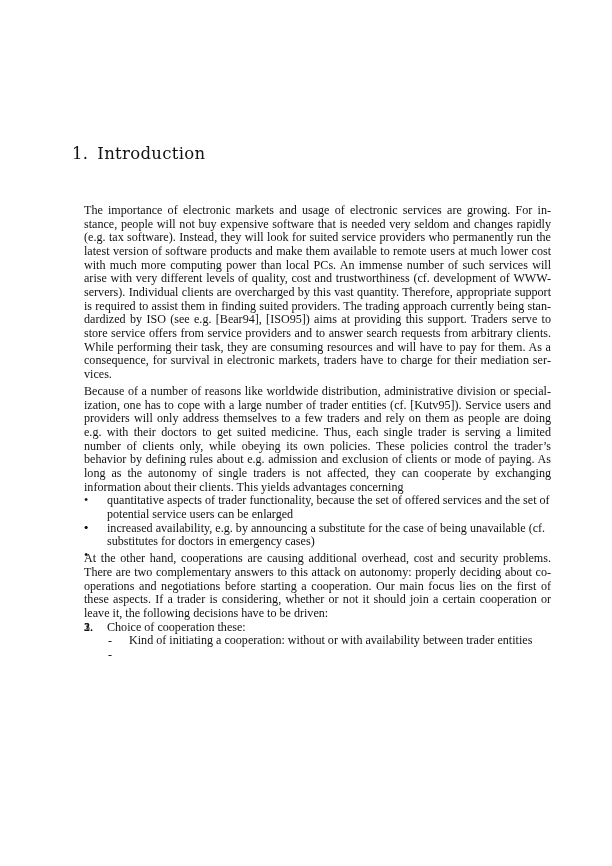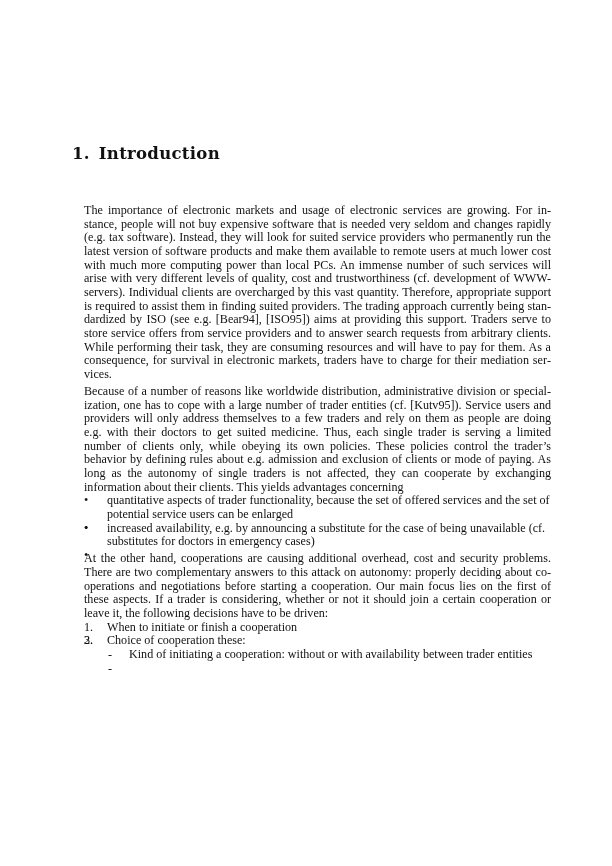--- a/index.html
+++ b/index.html
@@ -5,21 +5,21 @@
   html, body { margin: 0; padding: 0; background: #ffffff; }
   body { width: 612px; height: 866px; position: relative; overflow: hidden; }
   .page {
     position: absolute; left: 72px; top: 0; width: 467px;
     font-family: "Liberation Serif", "DejaVu Serif", serif;
     color: #111111;
   }
   .chapter-heading {
     position: absolute; left: 0; top: 144px; margin: 0;
     font-family: "DejaVu Serif", "Liberation Serif", serif;
-    font-weight: bold; font-size: 16.5px; letter-spacing: 0.3px;
+    font-weight: normal; font-size: 16.5px; letter-spacing: 0.3px;
     white-space: nowrap; color: #111; text-align: right;
   }
   .chapter-heading .num { margin-right: 9px; }
   .body {
     position: absolute; left: 12px; top: 204px; width: 467px;
     font-size: 12.1px; line-height: 13.65px;
   }
   .body p { margin: 0 0 3.5px 0; text-align: justify; hyphens: manual; }
   .body ul, .body ol { list-style: none; margin: 0 0 3.5px 0; padding: 0; }
   .body li { position: relative; padding-left: 23px; text-align: left; }
@@ -55,21 +55,20 @@
       <li>
         <span class="marker">•</span>
       </li>
     </ul>
 
     <p style="margin-bottom:0">At the other hand, cooperations are causing additional overhead, cost and security problems. There are two complementary answers to this attack on autonomy: properly deciding about co­operations and negotiations before starting a cooperation. Our main focus lies on the first of these aspects. If a trader is considering, whether or not it should join a certain cooperation or leave it, the following decisions have to be driven:</p>
 
     <ol>
       <li>
         <span class="marker">1.</span>
-        <span>When to initiate or finish a cooperation</span>
       </li>
       <li>
         <span class="marker">2.</span>
       </li>
       <li>
         <span class="marker">3.</span>
         <span>Choice of cooperation these:</span>
         <ul class="sub">
           <li>
             <span class="marker">-</span>

